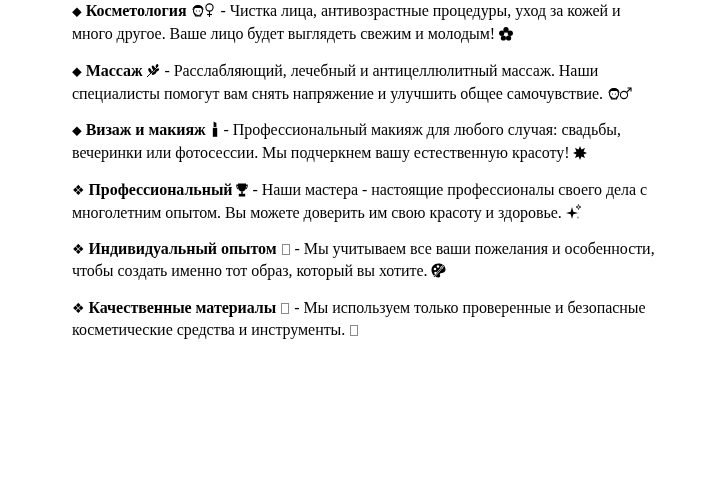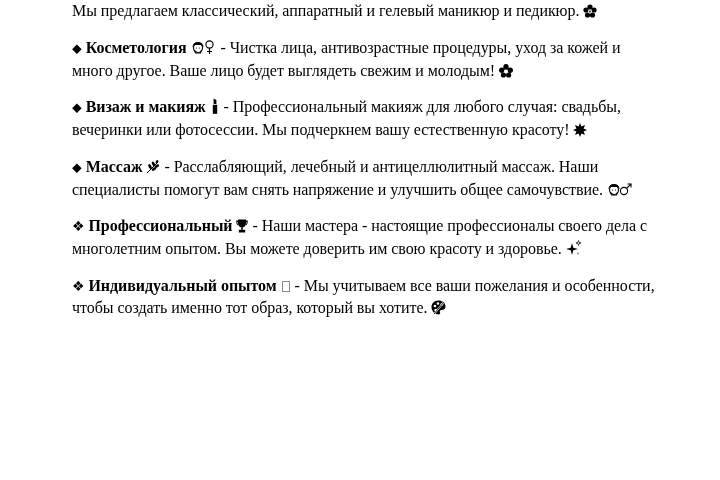--- a/index.html
+++ b/index.html
@@ -50,31 +50,20 @@
     .icon-svg {
       display: inline-block;
       vertical-align: -2px;
     }
   </style>
 </head>
 <body>
 
 <div class="page">
 
-  <p class="para first" style="margin-top:0px;"><span>Мы предлагаем классический, аппаратный и гелевый маникюр и педикюр.</span> <span class="icon-svg"><svg width="14" height="14" viewBox="0 0 14 14">
-          <g fill="#000">
-            <circle cx="7" cy="3" r="2.6"></circle>
-            <circle cx="11" cy="6" r="2.6"></circle>
-            <circle cx="9.5" cy="11" r="2.6"></circle>
-            <circle cx="4.5" cy="11" r="2.6"></circle>
-            <circle cx="3" cy="6" r="2.6"></circle>
-          </g>
-          <circle cx="7" cy="7.5" r="1.8" fill="#fff"></circle>
-          <circle cx="7" cy="7.5" r="0.9" fill="#000"></circle>
-        </svg></span></p>
 
   <p class="para"><span class="glyph">⬥</span> <span class="bold">Косметология</span> <span class="icon-svg"><svg width="26" height="16" viewBox="0 0 26 16">
           <g fill="none" stroke="#000" stroke-width="1.1">
             <path d="M2 8 C2 2 12 2 12 8"></path>
             <circle cx="7" cy="9" r="4.5" fill="#fff"></circle>
             <path d="M3 6 C4 3 10 3 11 6" fill="#000"></path>
             <path d="M3.5 11 l1 3 h5 l1 -3"></path>
             <circle cx="18.5" cy="5.5" r="3.6"></circle>
             <line x1="18.5" y1="9.1" x2="18.5" y2="15"></line>
             <line x1="16" y1="12.5" x2="21" y2="12.5"></line>
@@ -85,29 +74,20 @@
           <g fill="#000">
             <ellipse cx="7" cy="3" rx="2.7" ry="2.9"></ellipse>
             <ellipse cx="11.2" cy="6.2" rx="2.7" ry="2.7"></ellipse>
             <ellipse cx="9.6" cy="11" rx="2.6" ry="2.6"></ellipse>
             <ellipse cx="4.4" cy="11" rx="2.6" ry="2.6"></ellipse>
             <ellipse cx="2.8" cy="6.2" rx="2.7" ry="2.7"></ellipse>
           </g>
           <circle cx="7" cy="7.3" r="1.7" fill="#fff"></circle>
         </svg></span></p>
 
-  <p class="para"><span class="glyph">⬥</span> <span class="bold">Визаж и макияж</span> <span class="icon-svg" style="margin:0 2px;"><svg width="6" height="16" viewBox="0 0 6 16">
-          <g fill="#000">
-            <path d="M1.6 0.5 L4.4 2 L4.4 6 L1.6 6 Z"></path>
-            <rect x="0.8" y="6.8" width="4.4" height="9"></rect>
-          </g>
-        </svg></span><span> - Профессиональный макияж для любого случая: свадьбы, вечеринки или фотосессии. Мы подчеркнем вашу естественную красоту!</span> <span class="icon-svg"><svg width="14" height="14" viewBox="0 0 14 14">
-          <polygon fill="#000" points="7,0 8.4,3.4 12,2 10.6,5.6 14,7 10.6,8.4 12,12 8.4,10.6 7,14 5.6,10.6 2,12 3.4,8.4 0,7 3.4,5.6 2,2 5.6,3.4"></polygon>
-        </svg></span></p>
-
   <p class="para"><span class="glyph">⬥</span> <span class="bold">Массаж</span> <span class="icon-svg"><svg width="14" height="14" viewBox="0 0 14 14">
           <g fill="#000">
             <path d="M1 13 L12 2" stroke="#000" stroke-width="1"></path>
             <ellipse cx="4" cy="6.5" rx="1.4" ry="2.6" transform="rotate(-30 4 6.5)"></ellipse>
             <ellipse cx="7.5" cy="4" rx="1.4" ry="2.6" transform="rotate(-30 7.5 4)"></ellipse>
             <ellipse cx="8" cy="9" rx="2.6" ry="1.4" transform="rotate(-30 8 9)"></ellipse>
             <ellipse cx="11" cy="6" rx="2.4" ry="1.3" transform="rotate(-30 11 6)"></ellipse>
             <ellipse cx="11" cy="1.8" rx="1.2" ry="1.8" transform="rotate(30 11 1.8)"></ellipse>
           </g>
         </svg></span><span> - Расслабляющий, лечебный и антицеллюлитный массаж. Наши специалисты помогут вам снять напряжение и улучшить общее самочувствие.</span> <span class="icon-svg"><svg width="26" height="16" viewBox="0 0 26 16">
@@ -115,20 +95,29 @@
             <path d="M2 8 C2 2 12 2 12 8"></path>
             <circle cx="7" cy="9" r="4.5" fill="#fff"></circle>
             <path d="M3 6 C4 3 10 3 11 6" fill="#000"></path>
             <path d="M3.5 11 l1 3 h5 l1 -3"></path>
             <circle cx="17" cy="10" r="3.6"></circle>
             <line x1="19.6" y1="7.4" x2="24" y2="3"></line>
             <polyline points="20.5,3 24,3 24,6.5"></polyline>
           </g>
           <circle cx="5.5" cy="9" r="0.6" fill="#000"></circle>
           <circle cx="8.5" cy="9" r="0.6" fill="#000"></circle>
+        </svg></span></p>
+
+  <p class="para"><span class="glyph">⬥</span> <span class="bold">Визаж и макияж</span> <span class="icon-svg" style="margin:0 2px;"><svg width="6" height="16" viewBox="0 0 6 16">
+          <g fill="#000">
+            <path d="M1.6 0.5 L4.4 2 L4.4 6 L1.6 6 Z"></path>
+            <rect x="0.8" y="6.8" width="4.4" height="9"></rect>
+          </g>
+        </svg></span><span> - Профессиональный макияж для любого случая: свадьбы, вечеринки или фотосессии. Мы подчеркнем вашу естественную красоту!</span> <span class="icon-svg"><svg width="14" height="14" viewBox="0 0 14 14">
+          <polygon fill="#000" points="7,0 8.4,3.4 12,2 10.6,5.6 14,7 10.6,8.4 12,12 8.4,10.6 7,14 5.6,10.6 2,12 3.4,8.4 0,7 3.4,5.6 2,2 5.6,3.4"></polygon>
         </svg></span></p>
 
 
   <p class="para"><span class="glyph">❖</span> <span class="bold">Профессиональный</span> <span class="icon-svg"><svg width="12" height="14" viewBox="0 0 12 14">
           <g fill="#000">
             <path d="M2 0.5 H10 V4 C10 7 8 8.5 6 8.5 C4 8.5 2 7 2 4 Z"></path>
             <path d="M0.3 1.5 H2 V3 H1.3 C1.3 4.5 2 5 2.5 5.5 L2 6.3 C0.8 5.5 0.3 4.4 0.3 3 Z"></path>
             <path d="M11.7 1.5 H10 V3 H10.7 C10.7 4.5 10 5 9.5 5.5 L10 6.3 C11.2 5.5 11.7 4.4 11.7 3 Z"></path>
             <rect x="5.2" y="8.3" width="1.6" height="2.5"></rect>
             <rect x="2.8" y="10.8" width="6.4" height="2.7"></rect>
@@ -144,15 +133,16 @@
           <g fill="#fff">
             <circle cx="4" cy="6" r="1.3"></circle>
             <circle cx="7" cy="3.5" r="1.3"></circle>
             <circle cx="10.8" cy="4.5" r="1.3"></circle>
             <circle cx="4.6" cy="10" r="1.3"></circle>
           </g>
           <path d="M3 14 L13 2" stroke="#fff" stroke-width="1.8"></path>
           <path d="M3 14 L13 2" stroke="#000" stroke-width="0.9"></path>
         </svg></span></p>
 
+  <p class="para"><span class="glyph">❖</span> <span class="bold">Качественные материалы</span> <span class="tofu"></span><span> - Мы используем только проверенные и безопасные косметические средства и инструменты.</span> <span class="tofu"></span></p>
 
 
 </div>
 
 </body></html>

